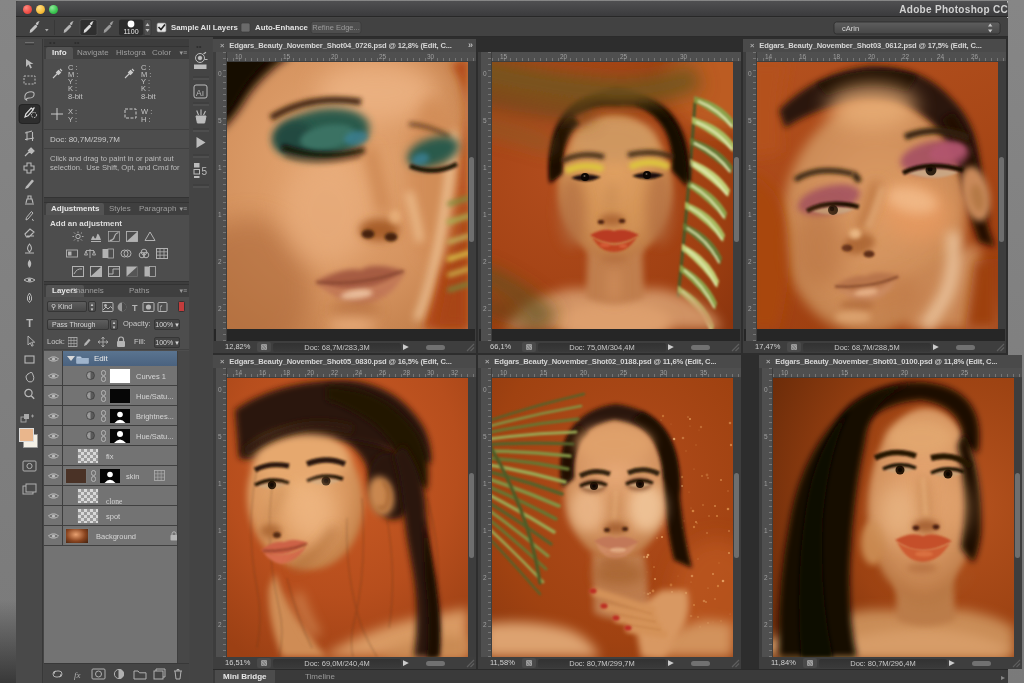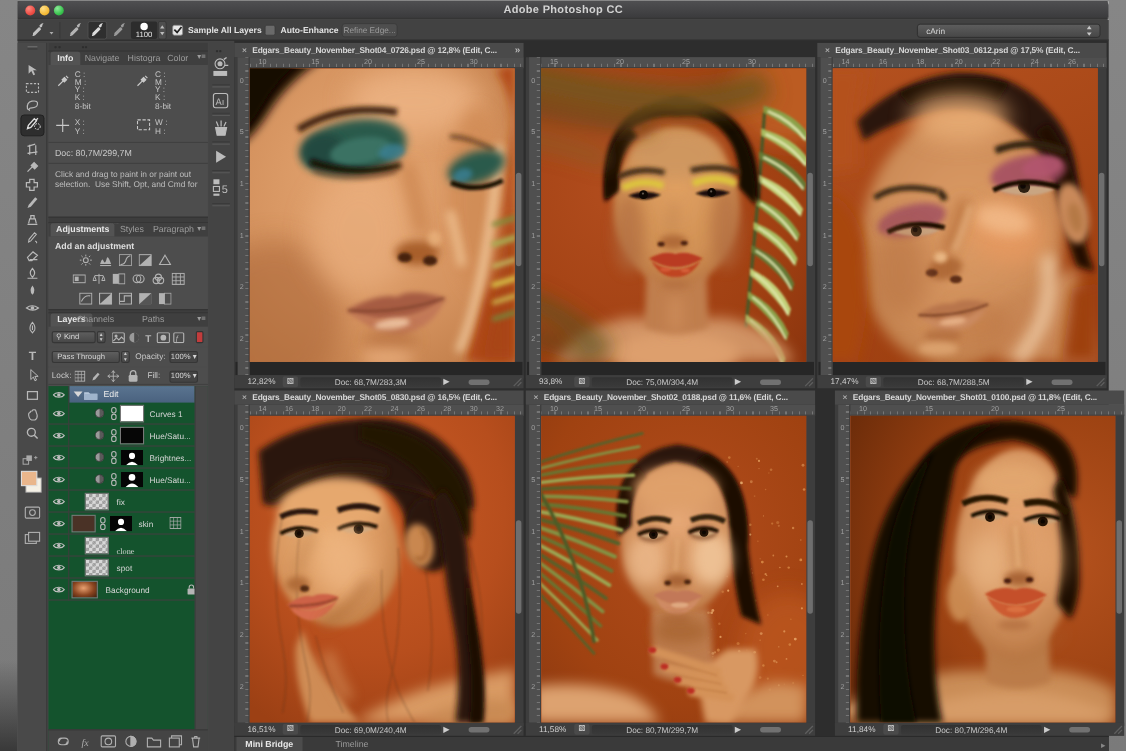--- a/index.html
+++ b/index.html
@@ -1,18 +1,18 @@
 <!DOCTYPE html>
 <html><head><meta charset="utf-8"><style>*{margin:0;padding:0;box-sizing:border-box}
 html,body{width:1024px;height:683px;overflow:hidden;background:#7f7f7f;font-family:"Liberation Sans",sans-serif}
 #desk{position:relative;width:1024px;height:683px;background:linear-gradient(#868686,#7a7a7a)}
 #win{position:absolute;left:16px;top:1px;width:992px;height:682px;background:#454545;border-right:1.5px solid #bdbdbd}
 #titlebar{position:absolute;left:0;top:0;width:992px;height:16px;background:linear-gradient(#4f4f51,#3b3b3d);border-radius:4px 4px 0 0;border-bottom:1px solid #282828}
 .tl{position:absolute;top:4px;width:9px;height:9px;border-radius:50%}
-#title{position:absolute;top:2.5px;left:0;width:100%;text-align:center;font-size:10px;font-weight:bold;color:#d2d2d2;letter-spacing:0.3px}
+#title{position:absolute;top:2.5px;left:0;width:100%;text-align:right;font-size:10px;font-weight:bold;color:#d2d2d2;letter-spacing:0.3px}
 #optbar{position:absolute;left:0;top:17px;width:992px;height:19px;background:#424242;border-bottom:1px solid #2b2b2b}
 #content{position:absolute;left:0;top:36px;width:992px;height:646px}
 #toolbar{position:absolute;left:0;top:2px;width:27px;height:644px;background:#494949;border-right:1px solid #383838}
 #panels{position:absolute;left:28px;top:2px;width:145px;height:644px;background:#4d4d4d;font-size:8px;color:#c9c9c9}
 #iconcol{position:absolute;left:174px;top:2px;width:22px;height:644px;background:#444444}
 #docs{position:absolute;left:197px;top:0;width:795px;height:646px;background:#2d2d2d}
 .pane{position:absolute;width:263px}
 .ptab{position:absolute;left:0;top:2px;width:263px;height:13px;background:#4a4a4a;color:#d6d6d6;font-size:7.6px;line-height:13px;white-space:nowrap;overflow:hidden;font-weight:bold;letter-spacing:-0.15px}
 .rulh{position:absolute;left:14px;top:15px;width:249px;height:10px;background:#4f4f4f;border-bottom:1px solid #3e3e3e;font-size:6.5px;overflow:hidden;background-image:repeating-linear-gradient(90deg,rgba(255,255,255,0.22) 0,rgba(255,255,255,0.22) 1px,transparent 1px,transparent 6px);background-size:100% 3px;background-position:0 100%;background-repeat:no-repeat}
 .rulv{position:absolute;left:3px;top:15px;width:11px;height:289px;background:#4f4f4f;border-right:1px solid #3e3e3e;font-size:6.5px;overflow:hidden;background-image:repeating-linear-gradient(0deg,rgba(255,255,255,0.22) 0,rgba(255,255,255,0.22) 1px,transparent 1px,transparent 6px);background-size:3px 100%;background-position:100% 0;background-repeat:no-repeat}
@@ -340,21 +340,21 @@
                 <path d="M5 0 v10 M0 5 h10 M5 0 l-1.5 2 M5 0 l1.5 2 M5 10 l-1.5-2 M5 10 l1.5-2 M0 5 l2-1.5 M0 5 l2 1.5 M10 5 l-2-1.5 M10 5 l-2 1.5" stroke="#b5b5b5" stroke-width="0.8"></path>
               </g>
 <g transform="translate(48,0)">
                 <rect x="1" y="5" width="8" height="6" rx="1" fill="#b5b5b5"></rect>
                 <path d="M2.5 5 v-1.5 a2.5 2.5 0 0 1 5 0 V5" fill="none" stroke="#b5b5b5" stroke-width="1.2"></path>
               </g>
 </svg>
 <div style="position:absolute;left:90px;top:3px;font-size:7.5px;color:#c9c9c9">Fill:</div>
 <div style="position:absolute;left:110px;top:2.5px;width:26px;height:11px;background:#444;border:1px solid #363636;border-radius:2px;font-size:7px;color:#d5d5d5;line-height:10px;text-align:center">100% ▾</div>
 </div>
-          <div style="position:absolute;left:0;top:312px;width:145px;height:332px;background:#14532d">
+          <div style="position:absolute;left:0;top:312px;width:145px;height:332px;background:#737373">
             <div style="position:absolute;left:19px;top:0px;width:114px;height:15px;background:linear-gradient(#5a7490,#4a627f)"></div>
             <div style="position:absolute;left:4px;top:4px">
               <svg width="11" height="8" viewBox="0 0 11 8">
                 <path d="M0.5 4 C2.5 1.2 8.5 1.2 10.5 4 C8.5 6.8 2.5 6.8 0.5 4 Z" fill="none" stroke="#bdbdbd" stroke-width="1"></path>
                 <circle cx="5.5" cy="4" r="1.6" fill="#bdbdbd"></circle>
               </svg>
             </div>
             <div style="position:absolute;left:18px;top:0px;width:1px;height:15px;background:#3e3e3e"></div>
             <div style="position:absolute;left:23px;top:5px;width:0;height:0;border-left:4px solid transparent;border-right:4px solid transparent;border-top:5px solid #d8d8d8"></div>
             <svg style="position:absolute;left:32px;top:3px" width="13" height="10" viewBox="0 0 13 10">
@@ -805,21 +805,21 @@
                   <path d="M-20 6 Q60 26 130 30 Q175 28 205 14" stroke="#75541f" stroke-width="26" fill="none"></path>
                   <path d="M-20 32 Q45 48 100 52" stroke="#6b4a20" stroke-width="15" fill="none" opacity="0.9"></path>
                   <path d="M-20 62 Q28 72 62 84" stroke="#84622c" stroke-width="10" fill="none" opacity="0.85"></path>
                   <path d="M-15 210 Q30 228 60 258" stroke="#5c5220" stroke-width="14" fill="none" opacity="0.9"></path>
                   <path d="M-15 243 Q28 252 50 267" stroke="#4c4418" stroke-width="10" fill="none" opacity="0.85"></path>
                 </g>
               </svg>
             </div>
  <div class="sbv" style="top:120px;height:85px"></div>
  <div class="stat">
-   <div style="position:absolute;left:12px">93,8%</div>
+   <div style="position:absolute;left:12px">66,1%</div>
    <div style="position:absolute;left:44px;top:1px;width:14px;height:10px;background:#4a4a4a;border-radius:2px;text-align:center;line-height:10px;font-size:7px;color:#ddd">▧</div>
    <div class="statwell">Doc: 75,0M/304,4M</div>
    <div style="position:absolute;left:190px;color:#ccc">▶</div>
    <div class="sbh" style="left:213px;top:3.5px;width:19px"></div>
    <svg style="position:absolute;right:1px;top:2px" width="9" height="9" viewBox="0 0 9 9">
                 <path d="M8 1 L1 8 M8 4.5 L4.5 8" stroke="#5e5e5e" stroke-width="1.2"></path>
               </svg>
  </div>
 </div>
 <div class="pane" style="left:530px;top:0px;height:316px">

